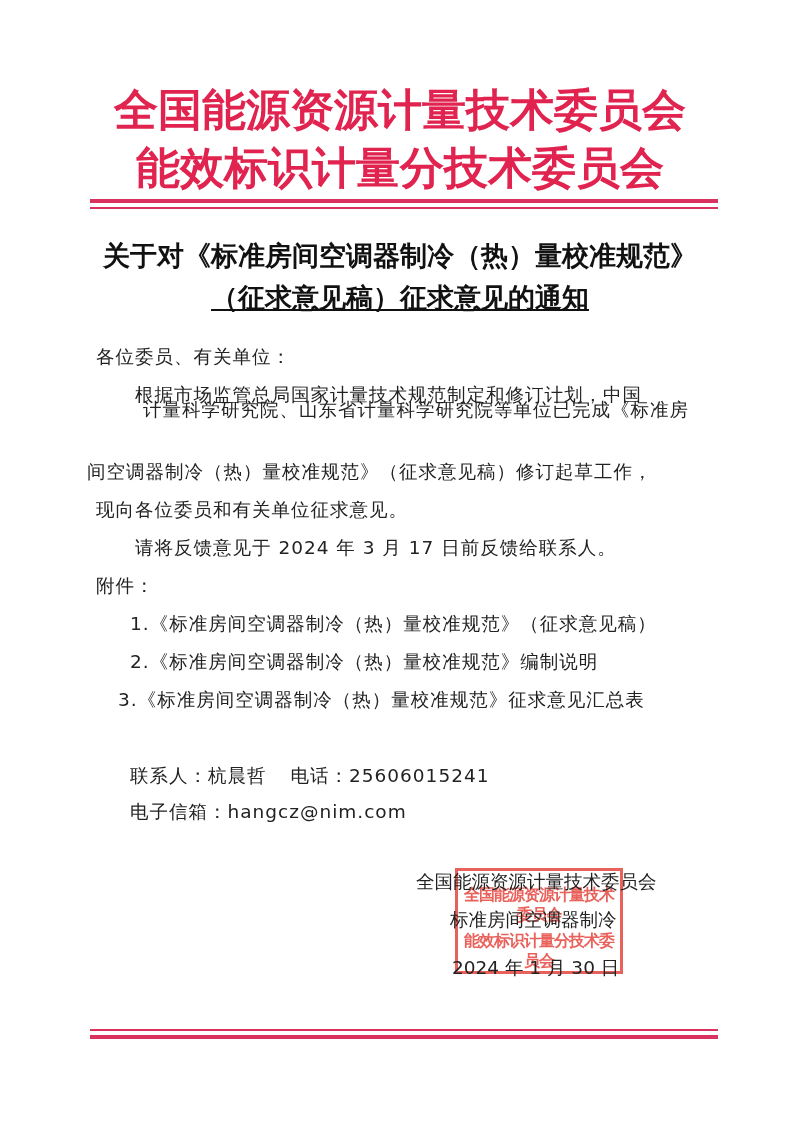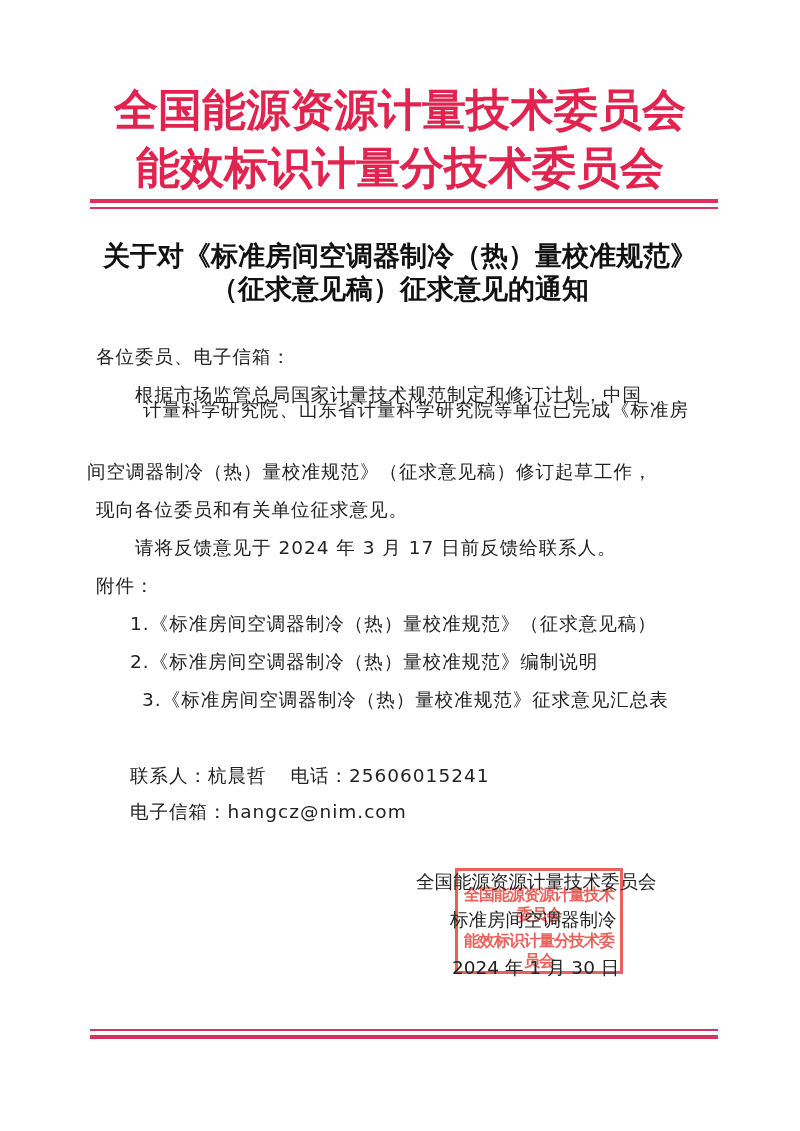--- a/index.html
+++ b/index.html
@@ -23,32 +23,32 @@
 </head>
 <body>
 
 <div class="abs hdr" id="hdr1">全国能源资源计量技术委员会</div>
 <div class="abs hdr" id="hdr2">能效标识计量分技术委员会</div>
 
 <div class="abs rule" style="top:199px;height:4px;"></div>
 <div class="abs rule" style="top:207px;height:2px;"></div>
 
 <div class="abs title" style="top:236px;">关于对《标准房间空调器制冷（热）量校准规范》</div>
-<div class="abs title" style="top:269px;">（征求意见稿）征求意见的通知</div>
+<div class="abs title" style="top:278px;text-decoration:underline;">（征求意见稿）征求意见的通知</div>
 
-<div class="abs body" style="left:96px;top:343px;">各位委员、电子信箱：</div>
+<div class="abs body" style="left:96px;top:343px;">各位委员、有关单位：</div>
 <div class="abs body" style="left:96px;top:381px;text-align:right;">　　根据市场监管总局国家计量技术规范制定和修订计划，中国</div>
 <div class="abs body" style="left:96px;top:396px;margin-left:47px;">计量科学研究院、山东省计量科学研究院等单位已完成《标准房</div>
 <div class="abs body" style="left:87px;top:458px;">间空调器制冷（热）量校准规范》（征求意见稿）修订起草工作，</div>
 <div class="abs body" style="left:96px;top:496px;">现向各位委员和有关单位征求意见。</div>
 <div class="abs body" style="left:96px;top:534px;">　　请将反馈意见于 2024 年 3 月 17 日前反馈给联系人。</div>
 <div class="abs body" style="left:96px;top:572px;">附件：</div>
 <div class="abs body" style="left:130px;top:610px;">1.《标准房间空调器制冷（热）量校准规范》（征求意见稿）</div>
 <div class="abs body" style="left:130px;top:648px;">2.《标准房间空调器制冷（热）量校准规范》编制说明</div>
-<div class="abs body" style="left:142px;top:686px;">3.《标准房间空调器制冷（热）量校准规范》征求意见汇总表</div>
+<div class="abs body" style="left:118px;top:686px;">3.《标准房间空调器制冷（热）量校准规范》征求意见汇总表</div>
 
 <div class="abs body" style="left:130px;top:762px;">
   <span>联系人：</span><span>杭晨哲</span><span style="display:inline-block;width:24px;"></span><span>电话：</span><span>25606015241</span>
 </div>
 <div class="abs body" style="left:130px;top:798px;">
   <span>电子信箱：</span><span>hangcz@nim.com</span>
 </div>
 
 <div class="abs stamp">
   <div class="stamp-line" style="top:14px;">全国能源资源计量技术委员会</div>

